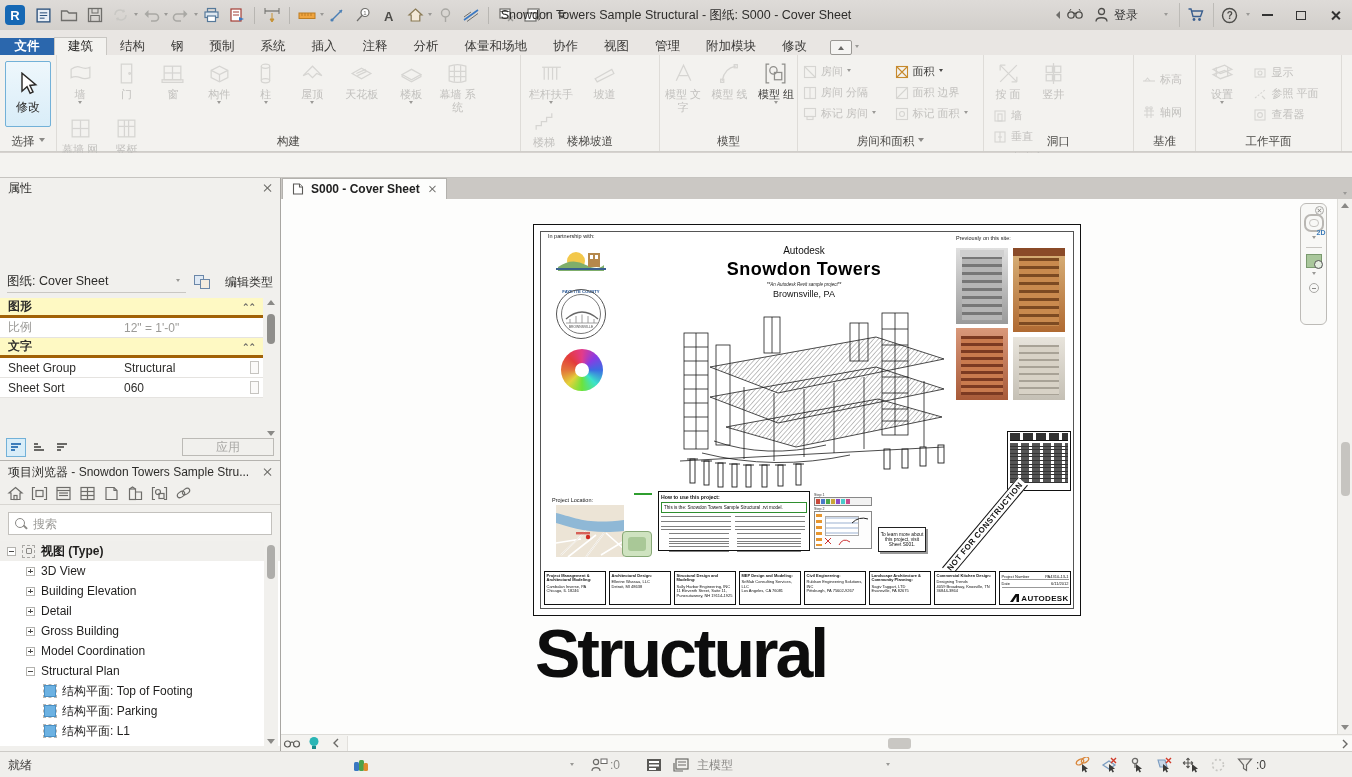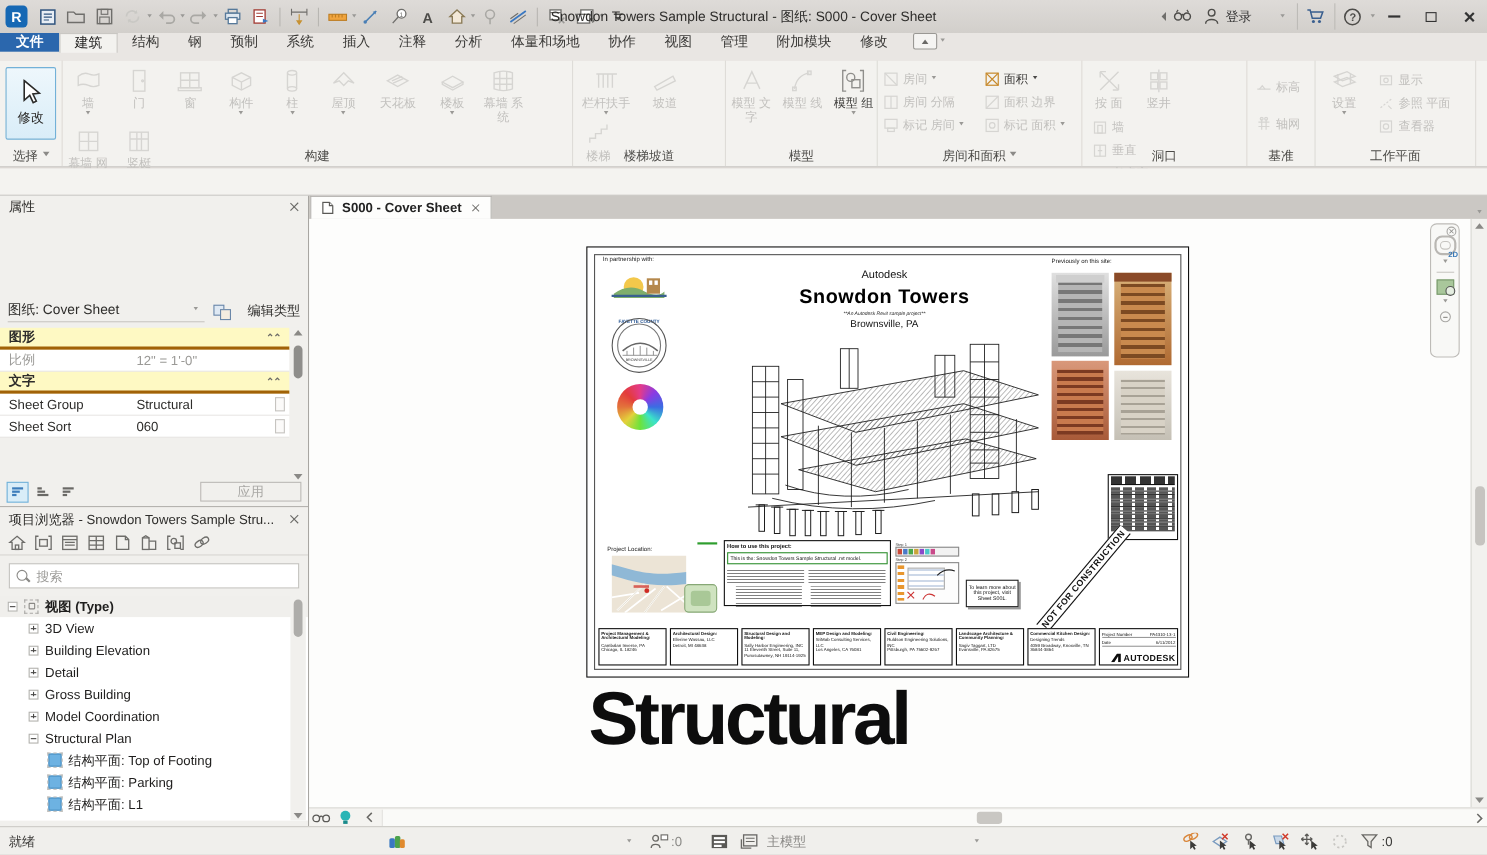--- a/index.html
+++ b/index.html
@@ -19,21 +19,21 @@
   #tb-title{position:absolute;left:50%;transform:translateX(-50%);font-size:12.5px;color:#2e2d2b;white-space:nowrap}
   #tb-right{position:absolute;right:0;top:0;height:30px;display:flex;align-items:center}
   .winbtn{width:34px;height:30px;display:flex;align-items:center;justify-content:center}
   #min-glyph{width:11px;height:2px;background:#333}
   #max-glyph{width:10px;height:9px;border:1.4px solid #333}
   #close-glyph{position:relative;width:11px;height:11px}
   #close-glyph::before,#close-glyph::after{content:"";position:absolute;left:5px;top:0;width:1.6px;height:11px;background:#333}
   #close-glyph::before{transform:rotate(45deg)}#close-glyph::after{transform:rotate(-45deg)}
 
   
-  #tabrow{position:absolute;left:0;top:30px;width:1352px;height:25px;background:#e9e6e3;display:flex;align-items:flex-start;font-size:12.5px}
+  #tabrow{position:absolute;left:0;top:30px;width:1352px;height:25px;background:#e9e6e3;display:flex;align-items:flex-end;font-size:12.5px}
   #file-tab{background:#2b67ad;color:#fff;width:54px;display:flex;align-items:center;justify-content:center;font-weight:bold}
   .rtab{padding:0 13px;display:flex;align-items:center;color:#3a3937}
   .rtab.active{background:#f3f2ef;color:#1d1c1b;border:1px solid #c9c7c3;border-bottom:none}
   #ribbon-toggle{margin-left:10px;display:flex;align-items:center;gap:3px}
   #ribbon-toggle .box{width:22px;height:15px;border:1px solid #9a9894;border-radius:2px;background:#f5f4f2;display:flex;align-items:center;justify-content:center}
   #ribbon-toggle .box i{width:0;height:0;border:3px solid transparent;border-bottom:4px solid #6a6966;margin-top:-3px}
 
   
   #ribbon{position:absolute;left:0;top:55px;width:1352px;height:97px;background:#f3f2ef;border-bottom:1px solid #cfcdc9;display:flex}
   .panel{position:relative;border-right:1px solid #dedcd8;height:96px;padding-top:3px}
@@ -57,21 +57,21 @@
 
   
   #left{position:absolute;left:0;top:178px;width:281px;height:573px;background:#f1f0ed;border-right:1px solid #a8a6a2}
   .phead{height:20px;display:flex;align-items:center;padding:0 8px;font-size:12px;color:#2e2d2b;justify-content:space-between}
   #props{position:absolute;left:0;top:0;width:100%;height:283px;border-bottom:1px solid #b5b3af}
   #typebox{position:absolute;left:7px;top:23px;width:266px;height:62px;background:#fff;border:1px solid #aeaca8;display:flex;align-items:center}
   #typebox .ticon{width:60px;height:60px;border-right:1px solid #c9c7c3;display:flex;align-items:center;justify-content:center}
   #typebox .ttext{flex:1;padding-left:10px;font-size:12.5px;color:#333;line-height:16px}
   #instrow{position:absolute;left:7px;top:93px;width:266px;height:22px;display:flex;align-items:center;font-size:12.5px;color:#2e2d2b}
   #instrow .u{border-bottom:1px solid #c9c7c3;flex:1;display:flex;align-items:center;gap:8px;height:22px}
-  #edit-type{display:flex;align-items:flex-end;gap:15px;font-size:12px;color:#2e2d2b;padding-left:8px}
+  #edit-type{display:flex;align-items:center;gap:15px;font-size:12px;color:#2e2d2b;padding-left:8px}
   .etico{width:16px;height:14px;position:relative}
   .etico::before{content:"";position:absolute;left:0;top:0;width:8px;height:8px;border:1px solid #6b87a8;background:#dfe9f4}
   .etico::after{content:"";position:absolute;right:0;bottom:0;width:8px;height:8px;border:1px solid #6b87a8;background:#f4ece0}
   #pgrid{position:absolute;left:0;top:120px;width:263px}
   .prow{height:20px;display:flex;align-items:center;background:#fff;border-bottom:1px solid #e5e3e0;font-size:12px}
   .prow .lab{width:122px;padding-left:8px;color:#2e2d2b;overflow:hidden;white-space:nowrap}
   .prow .lab.dim,.prow .val.dim{color:#9b9a97}
   .prow .val{flex:1;color:#2e2d2b;padding-left:2px;overflow:hidden;white-space:nowrap}
   .prow .assoc{width:9px;height:13px;border:1px solid #c6c4c0;margin-right:4px;background:#fbfaf9}
   .psec{height:20px;display:flex;align-items:center;justify-content:space-between;background:#fef9c3;border-bottom:3px solid #a16207;font-size:12px;font-weight:bold;color:#2e2d2b;padding:0 8px}

